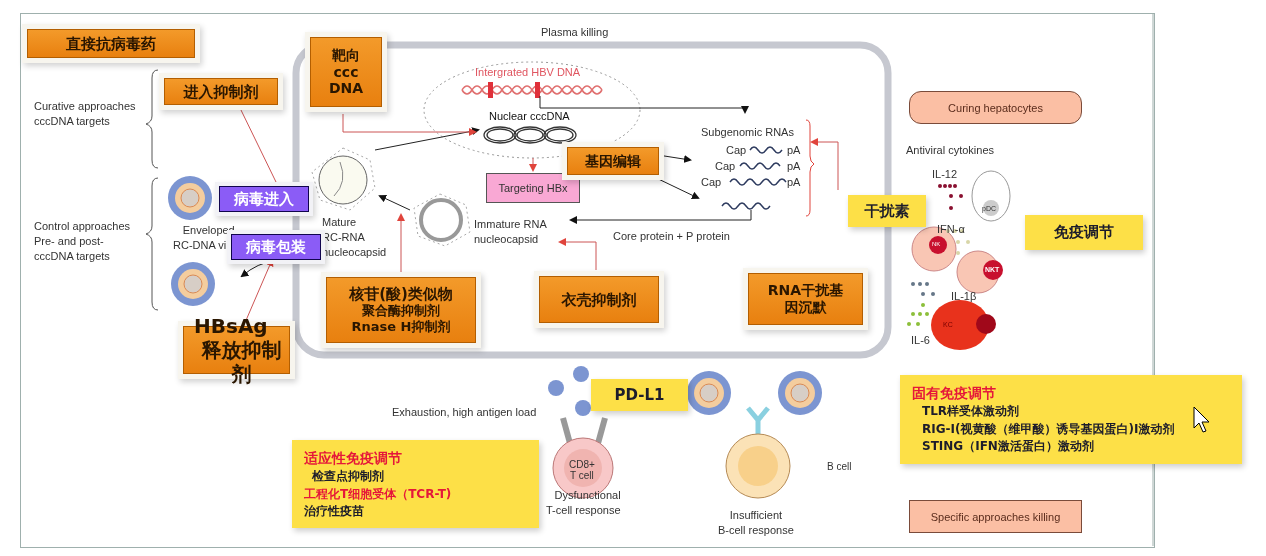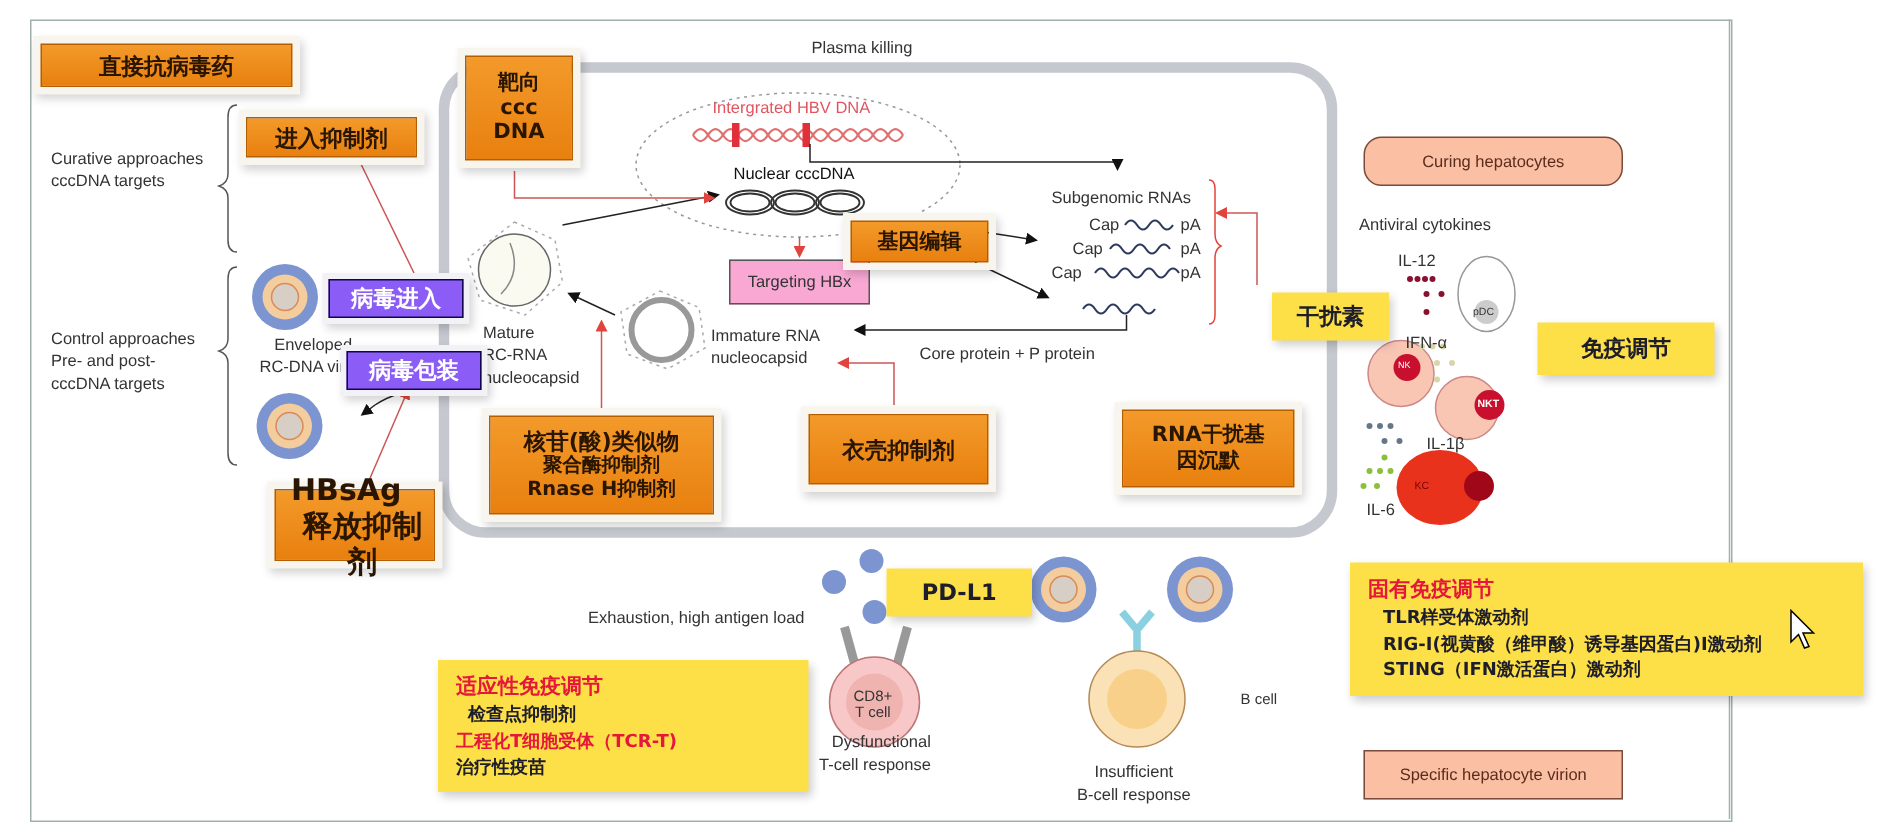--- a/index.html
+++ b/index.html
@@ -265,21 +265,21 @@
 <div class="salmon" style="left:909px;top:91px;width:171px;height:31px;border-radius:12px;">Curing hepatocytes</div>
 <div class="txt" style="left:906px;top:143px;">Antiviral cytokines</div>
 <div class="txt" style="left:932px;top:167px;">IL-12</div>
 <div class="txt" style="left:937px;top:222px;">IFN-α</div>
 <div class="txt" style="left:951px;top:289px;">IL-1β</div>
 <div class="txt" style="left:911px;top:333px;">IL-6</div>
 <div class="txt" style="left:982px;top:204px;font-size:7px;">pDC</div>
 <div class="txt" style="left:932px;top:240px;font-size:6px;color:#fff;">NK</div>
 <div class="txt" style="left:985px;top:265px;font-size:7px;color:#fff;font-weight:bold;">NKT</div>
 <div class="txt" style="left:943px;top:320px;font-size:7px;color:#700;">KC</div>
-<div class="salmon" style="left:909px;top:500px;width:171px;height:31px;">Specific hepatocyte virion</div>
+<div class="salmon" style="left:909px;top:500px;width:171px;height:31px;">Specific approaches killing</div>
 
 <div class="txt" style="left:392px;top:405px;">Exhaustion, high antigen load</div>
 <div class="txt" style="left:569px;top:459px;text-align:center;font-size:10px;line-height:1.1;">
   <div>CD8+</div>
   <div>T cell</div>
 </div>
 <div class="txt" style="left:546px;top:488px;text-align:right;">
   <div>Dysfunctional</div>
   <div>T-cell response</div>
 </div>

